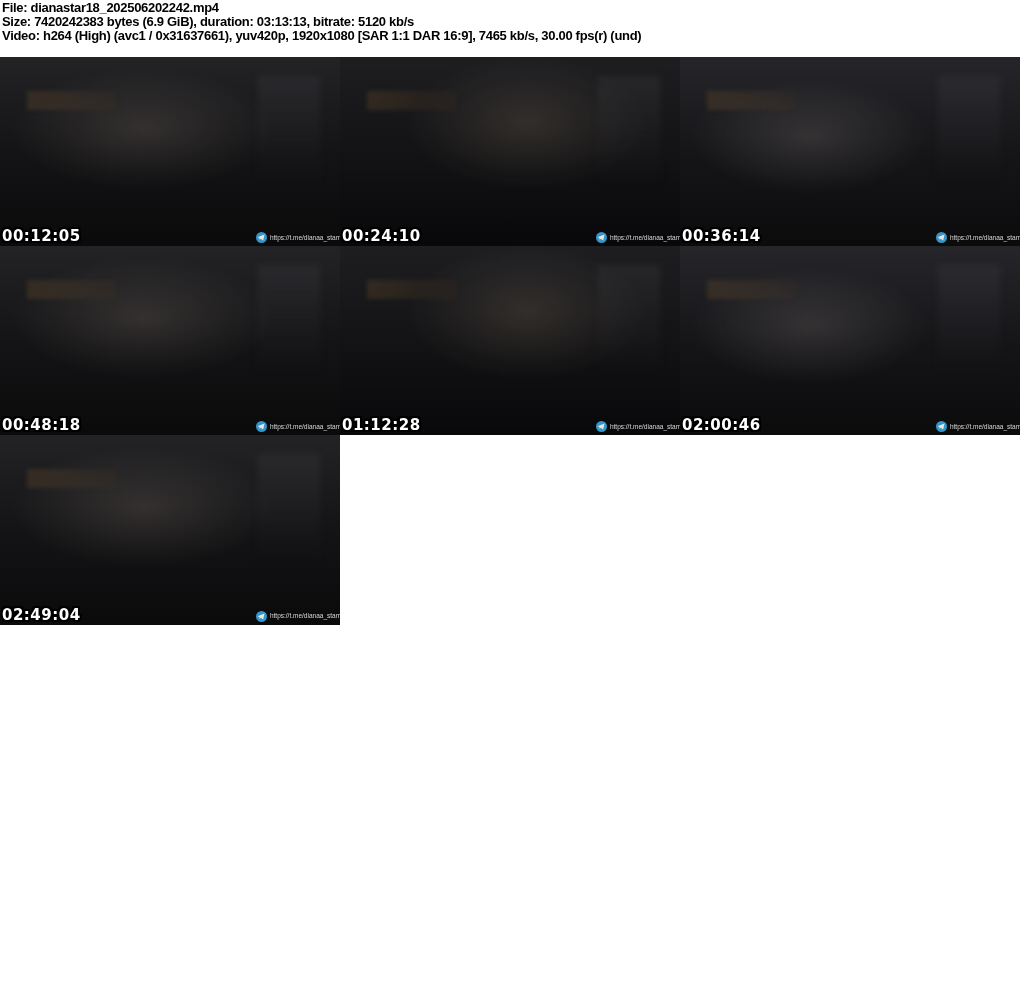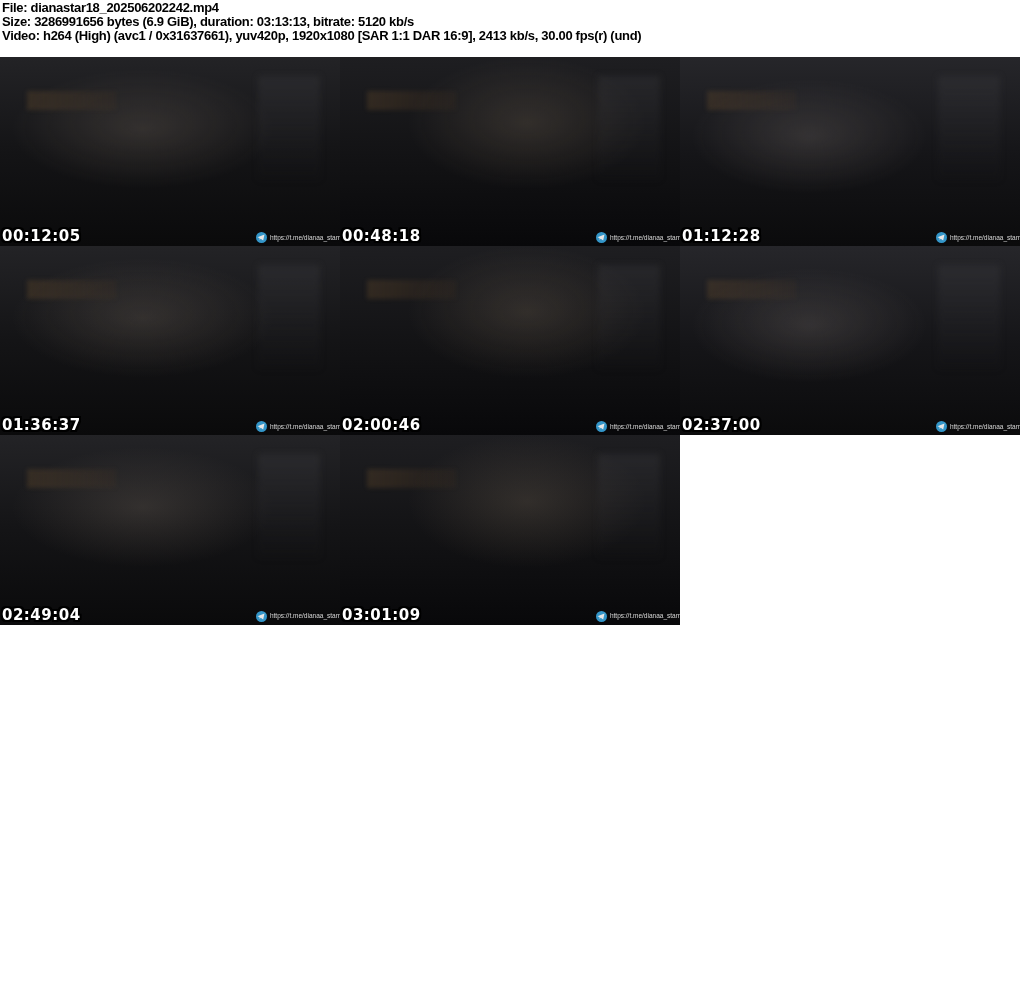--- a/index.html
+++ b/index.html
@@ -112,38 +112,60 @@
     line-height: 8px;
     white-space: nowrap;
     text-shadow: 0 0 2px #000;
   }
 </style>
 </head>
 <body>
 
 <div class="meta-header">
   <div class="meta-line">File: dianastar18_202506202242.mp4</div>
-  <div class="meta-line">Size: 3286991656 bytes (6.9 GiB), duration: 03:13:13, bitrate: 5120 kb/s</div>
-  <div class="meta-line">Video: h264 (High) (avc1 / 0x31637661), yuv420p, 1920x1080 [SAR 1:1 DAR 16:9], 2413 kb/s, 30.00 fps(r) (und)</div>
+  <div class="meta-line">Size: 7420242383 bytes (6.9 GiB), duration: 03:13:13, bitrate: 5120 kb/s</div>
+  <div class="meta-line">Video: h264 (High) (avc1 / 0x31637661), yuv420p, 1920x1080 [SAR 1:1 DAR 16:9], 7465 kb/s, 30.00 fps(r) (und)</div>
 </div>
 
 <div class="thumb-grid">
   <div class="thumb-cell">
     <span class="timestamp">00:12:05</span>
     <span class="watermark">
       <span class="tg-icon" style="background: rgb(56, 165, 221);">
         <svg width="8" height="7" viewBox="0 0 10 9">
           <path d="M0.5 4.2 L9.5 0.5 L7.8 8.3 L4.6 6.0 L3.2 7.6 L3.0 5.2 Z" fill="#ffffff"></path>
         </svg>
       </span>
       <span class="wm-text">https://t.me/dianaa_starr</span>
     </span>
   </div>
 
-
+  <div class="thumb-cell">
+    <span class="timestamp">00:24:10</span>
+    <span class="watermark">
+      <span class="tg-icon" style="background: rgb(56, 165, 221);">
+        <svg width="8" height="7" viewBox="0 0 10 9">
+          <path d="M0.5 4.2 L9.5 0.5 L7.8 8.3 L4.6 6.0 L3.2 7.6 L3.0 5.2 Z" fill="#ffffff"></path>
+        </svg>
+      </span>
+      <span class="wm-text">https://t.me/dianaa_starr</span>
+    </span>
+  </div>
+
+  <div class="thumb-cell">
+    <span class="timestamp">00:36:14</span>
+    <span class="watermark">
+      <span class="tg-icon" style="background: rgb(56, 165, 221);">
+        <svg width="8" height="7" viewBox="0 0 10 9">
+          <path d="M0.5 4.2 L9.5 0.5 L7.8 8.3 L4.6 6.0 L3.2 7.6 L3.0 5.2 Z" fill="#ffffff"></path>
+        </svg>
+      </span>
+      <span class="wm-text">https://t.me/dianaa_starr</span>
+    </span>
+  </div>
 
   <div class="thumb-cell">
     <span class="timestamp">00:48:18</span>
     <span class="watermark">
       <span class="tg-icon" style="background: rgb(56, 165, 221);">
         <svg width="8" height="7" viewBox="0 0 10 9">
           <path d="M0.5 4.2 L9.5 0.5 L7.8 8.3 L4.6 6.0 L3.2 7.6 L3.0 5.2 Z" fill="#ffffff"></path>
         </svg>
       </span>
       <span class="wm-text">https://t.me/dianaa_starr</span>
@@ -157,75 +179,42 @@
       <span class="tg-icon" style="background: rgb(56, 165, 221);">
         <svg width="8" height="7" viewBox="0 0 10 9">
           <path d="M0.5 4.2 L9.5 0.5 L7.8 8.3 L4.6 6.0 L3.2 7.6 L3.0 5.2 Z" fill="#ffffff"></path>
         </svg>
       </span>
       <span class="wm-text">https://t.me/dianaa_starr</span>
     </span>
   </div>
 
 
-  <div class="thumb-cell">
-    <span class="timestamp">01:36:37</span>
-    <span class="watermark">
-      <span class="tg-icon" style="background: rgb(56, 165, 221);">
-        <svg width="8" height="7" viewBox="0 0 10 9">
-          <path d="M0.5 4.2 L9.5 0.5 L7.8 8.3 L4.6 6.0 L3.2 7.6 L3.0 5.2 Z" fill="#ffffff"></path>
-        </svg>
-      </span>
-      <span class="wm-text">https://t.me/dianaa_starr</span>
-    </span>
-  </div>
 
 
   <div class="thumb-cell">
     <span class="timestamp">02:00:46</span>
     <span class="watermark">
       <span class="tg-icon" style="background: rgb(56, 165, 221);">
         <svg width="8" height="7" viewBox="0 0 10 9">
           <path d="M0.5 4.2 L9.5 0.5 L7.8 8.3 L4.6 6.0 L3.2 7.6 L3.0 5.2 Z" fill="#ffffff"></path>
         </svg>
       </span>
       <span class="wm-text">https://t.me/dianaa_starr</span>
     </span>
   </div>
 
 
 
-  <div class="thumb-cell">
-    <span class="timestamp">02:37:00</span>
-    <span class="watermark">
-      <span class="tg-icon" style="background: rgb(56, 165, 221);">
-        <svg width="8" height="7" viewBox="0 0 10 9">
-          <path d="M0.5 4.2 L9.5 0.5 L7.8 8.3 L4.6 6.0 L3.2 7.6 L3.0 5.2 Z" fill="#ffffff"></path>
-        </svg>
-      </span>
-      <span class="wm-text">https://t.me/dianaa_starr</span>
-    </span>
-  </div>
 
   <div class="thumb-cell">
     <span class="timestamp">02:49:04</span>
     <span class="watermark">
       <span class="tg-icon" style="background: rgb(56, 165, 221);">
         <svg width="8" height="7" viewBox="0 0 10 9">
           <path d="M0.5 4.2 L9.5 0.5 L7.8 8.3 L4.6 6.0 L3.2 7.6 L3.0 5.2 Z" fill="#ffffff"></path>
         </svg>
       </span>
       <span class="wm-text">https://t.me/dianaa_starr</span>
     </span>
   </div>
 
-  <div class="thumb-cell">
-    <span class="timestamp">03:01:09</span>
-    <span class="watermark">
-      <span class="tg-icon" style="background: rgb(56, 165, 221);">
-        <svg width="8" height="7" viewBox="0 0 10 9">
-          <path d="M0.5 4.2 L9.5 0.5 L7.8 8.3 L4.6 6.0 L3.2 7.6 L3.0 5.2 Z" fill="#ffffff"></path>
-        </svg>
-      </span>
-      <span class="wm-text">https://t.me/dianaa_starr</span>
-    </span>
-  </div>
 </div>
 
 </body></html>

